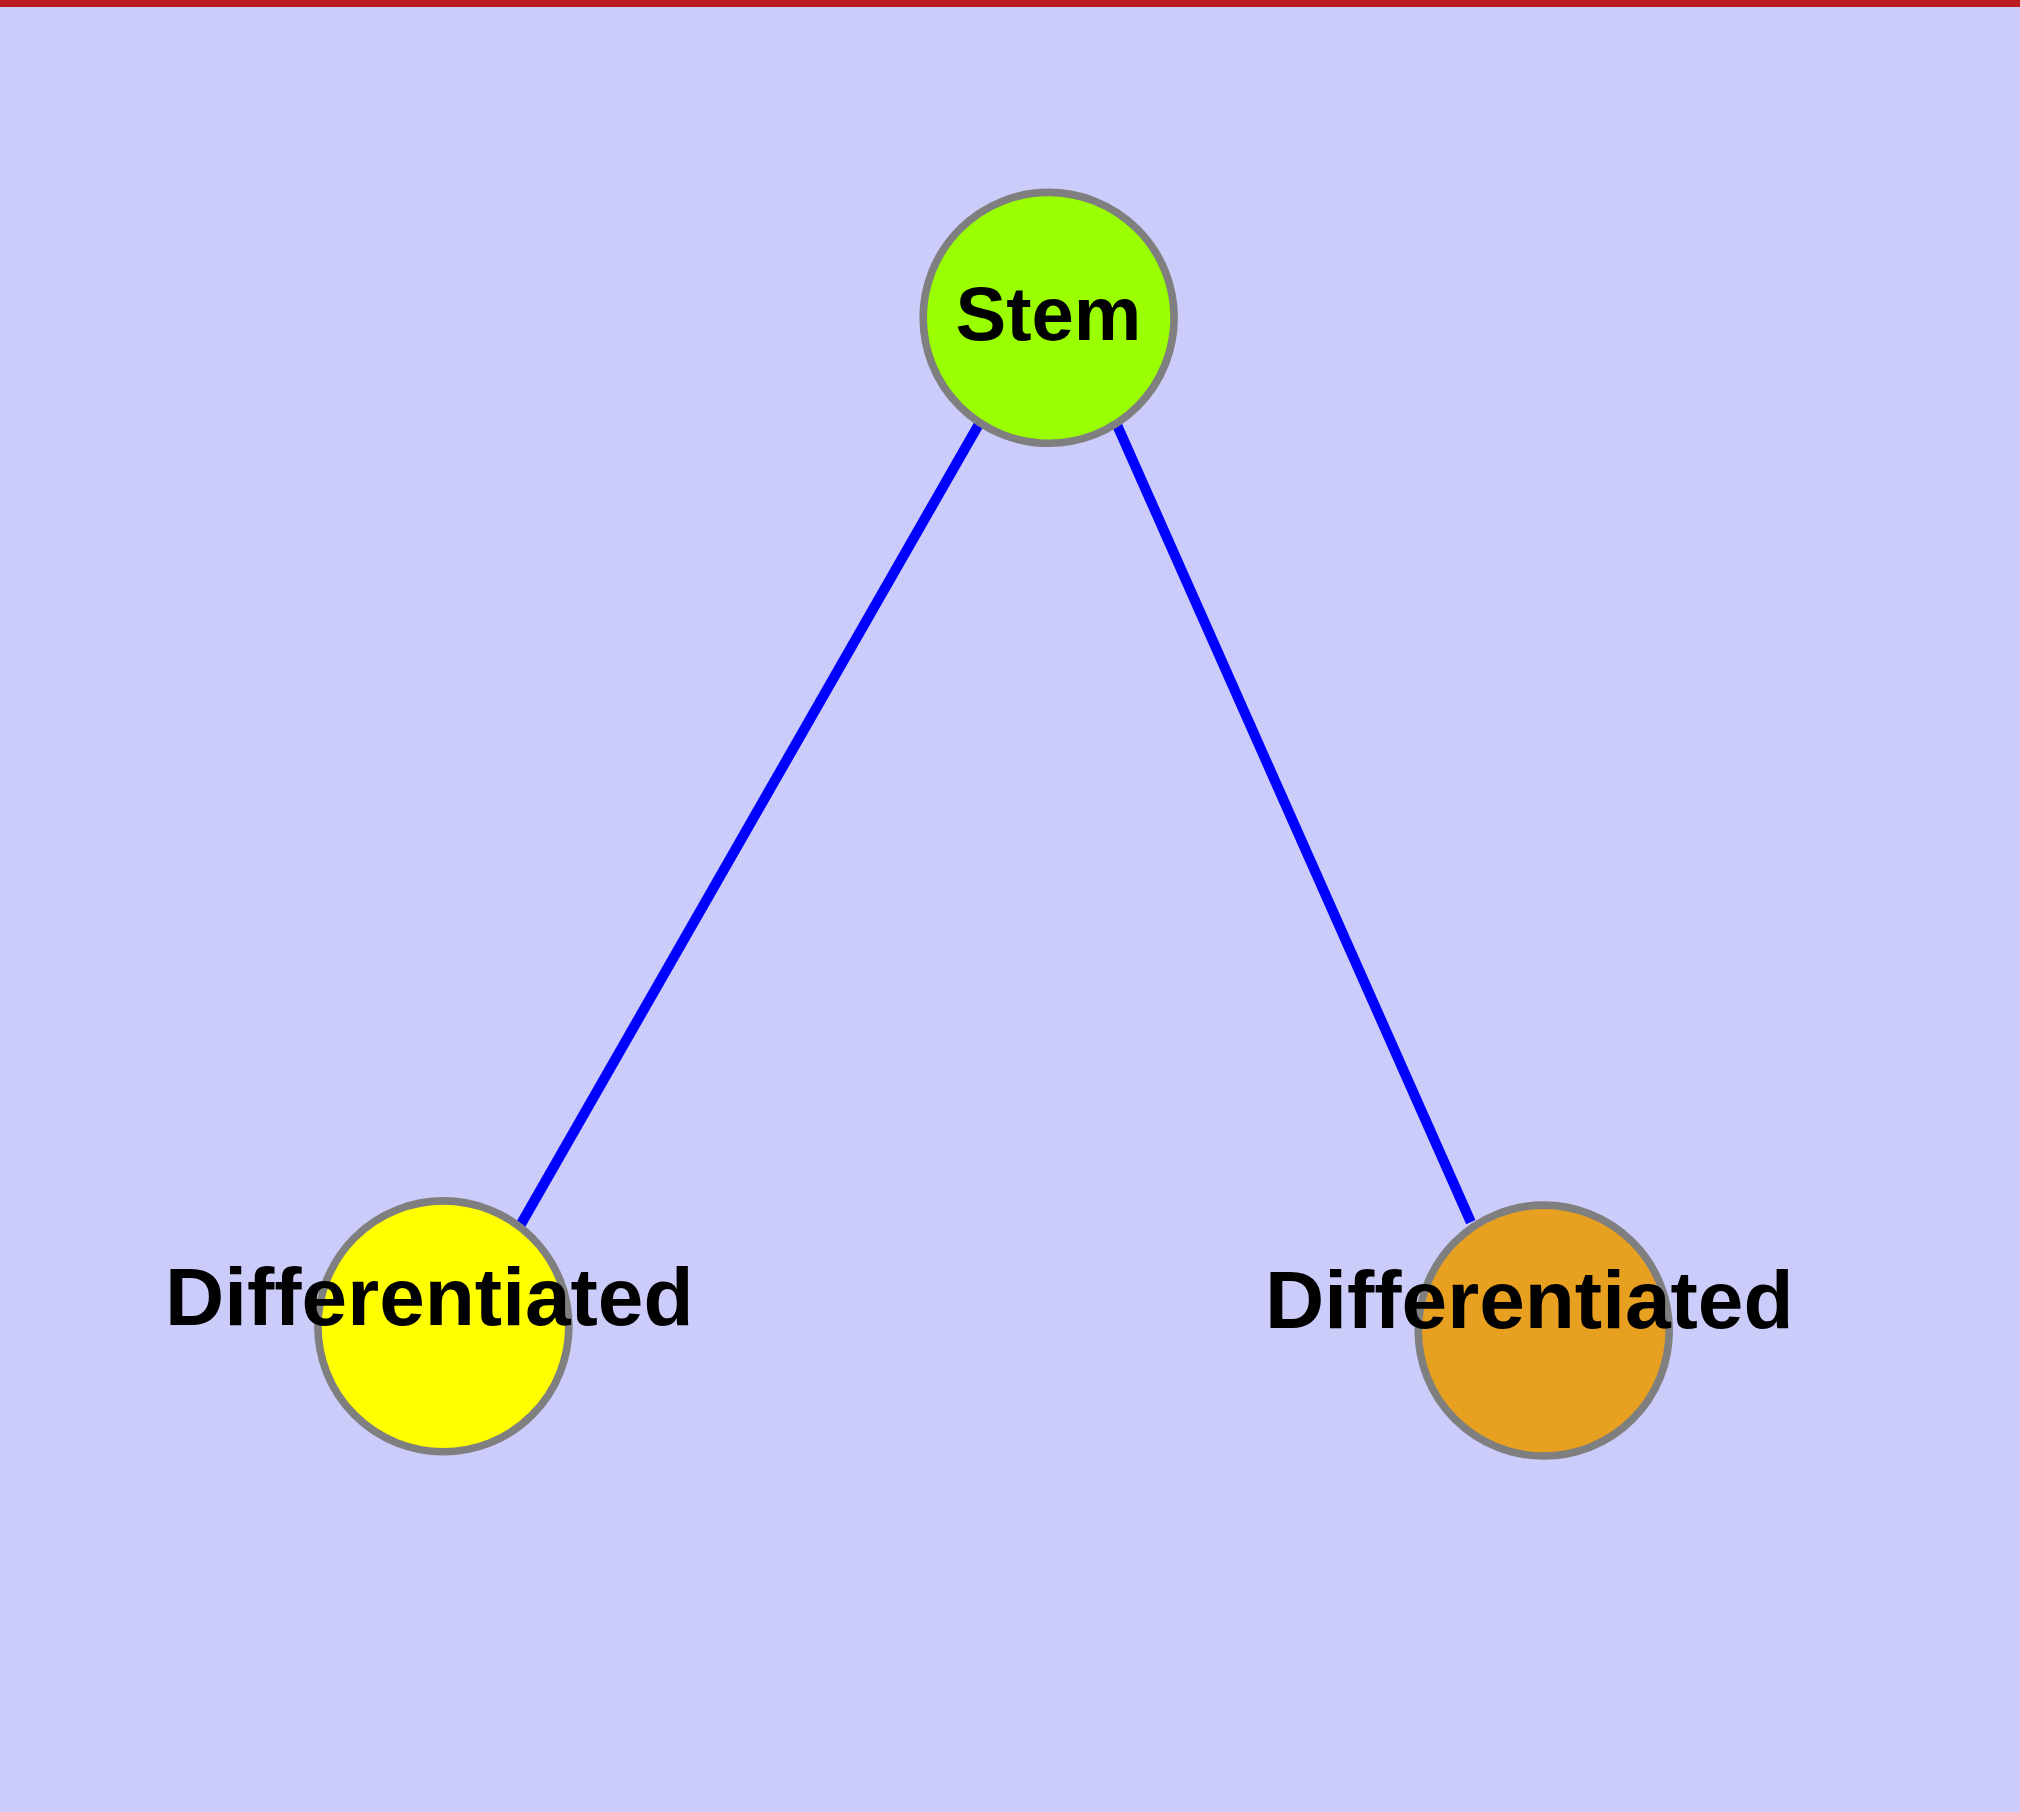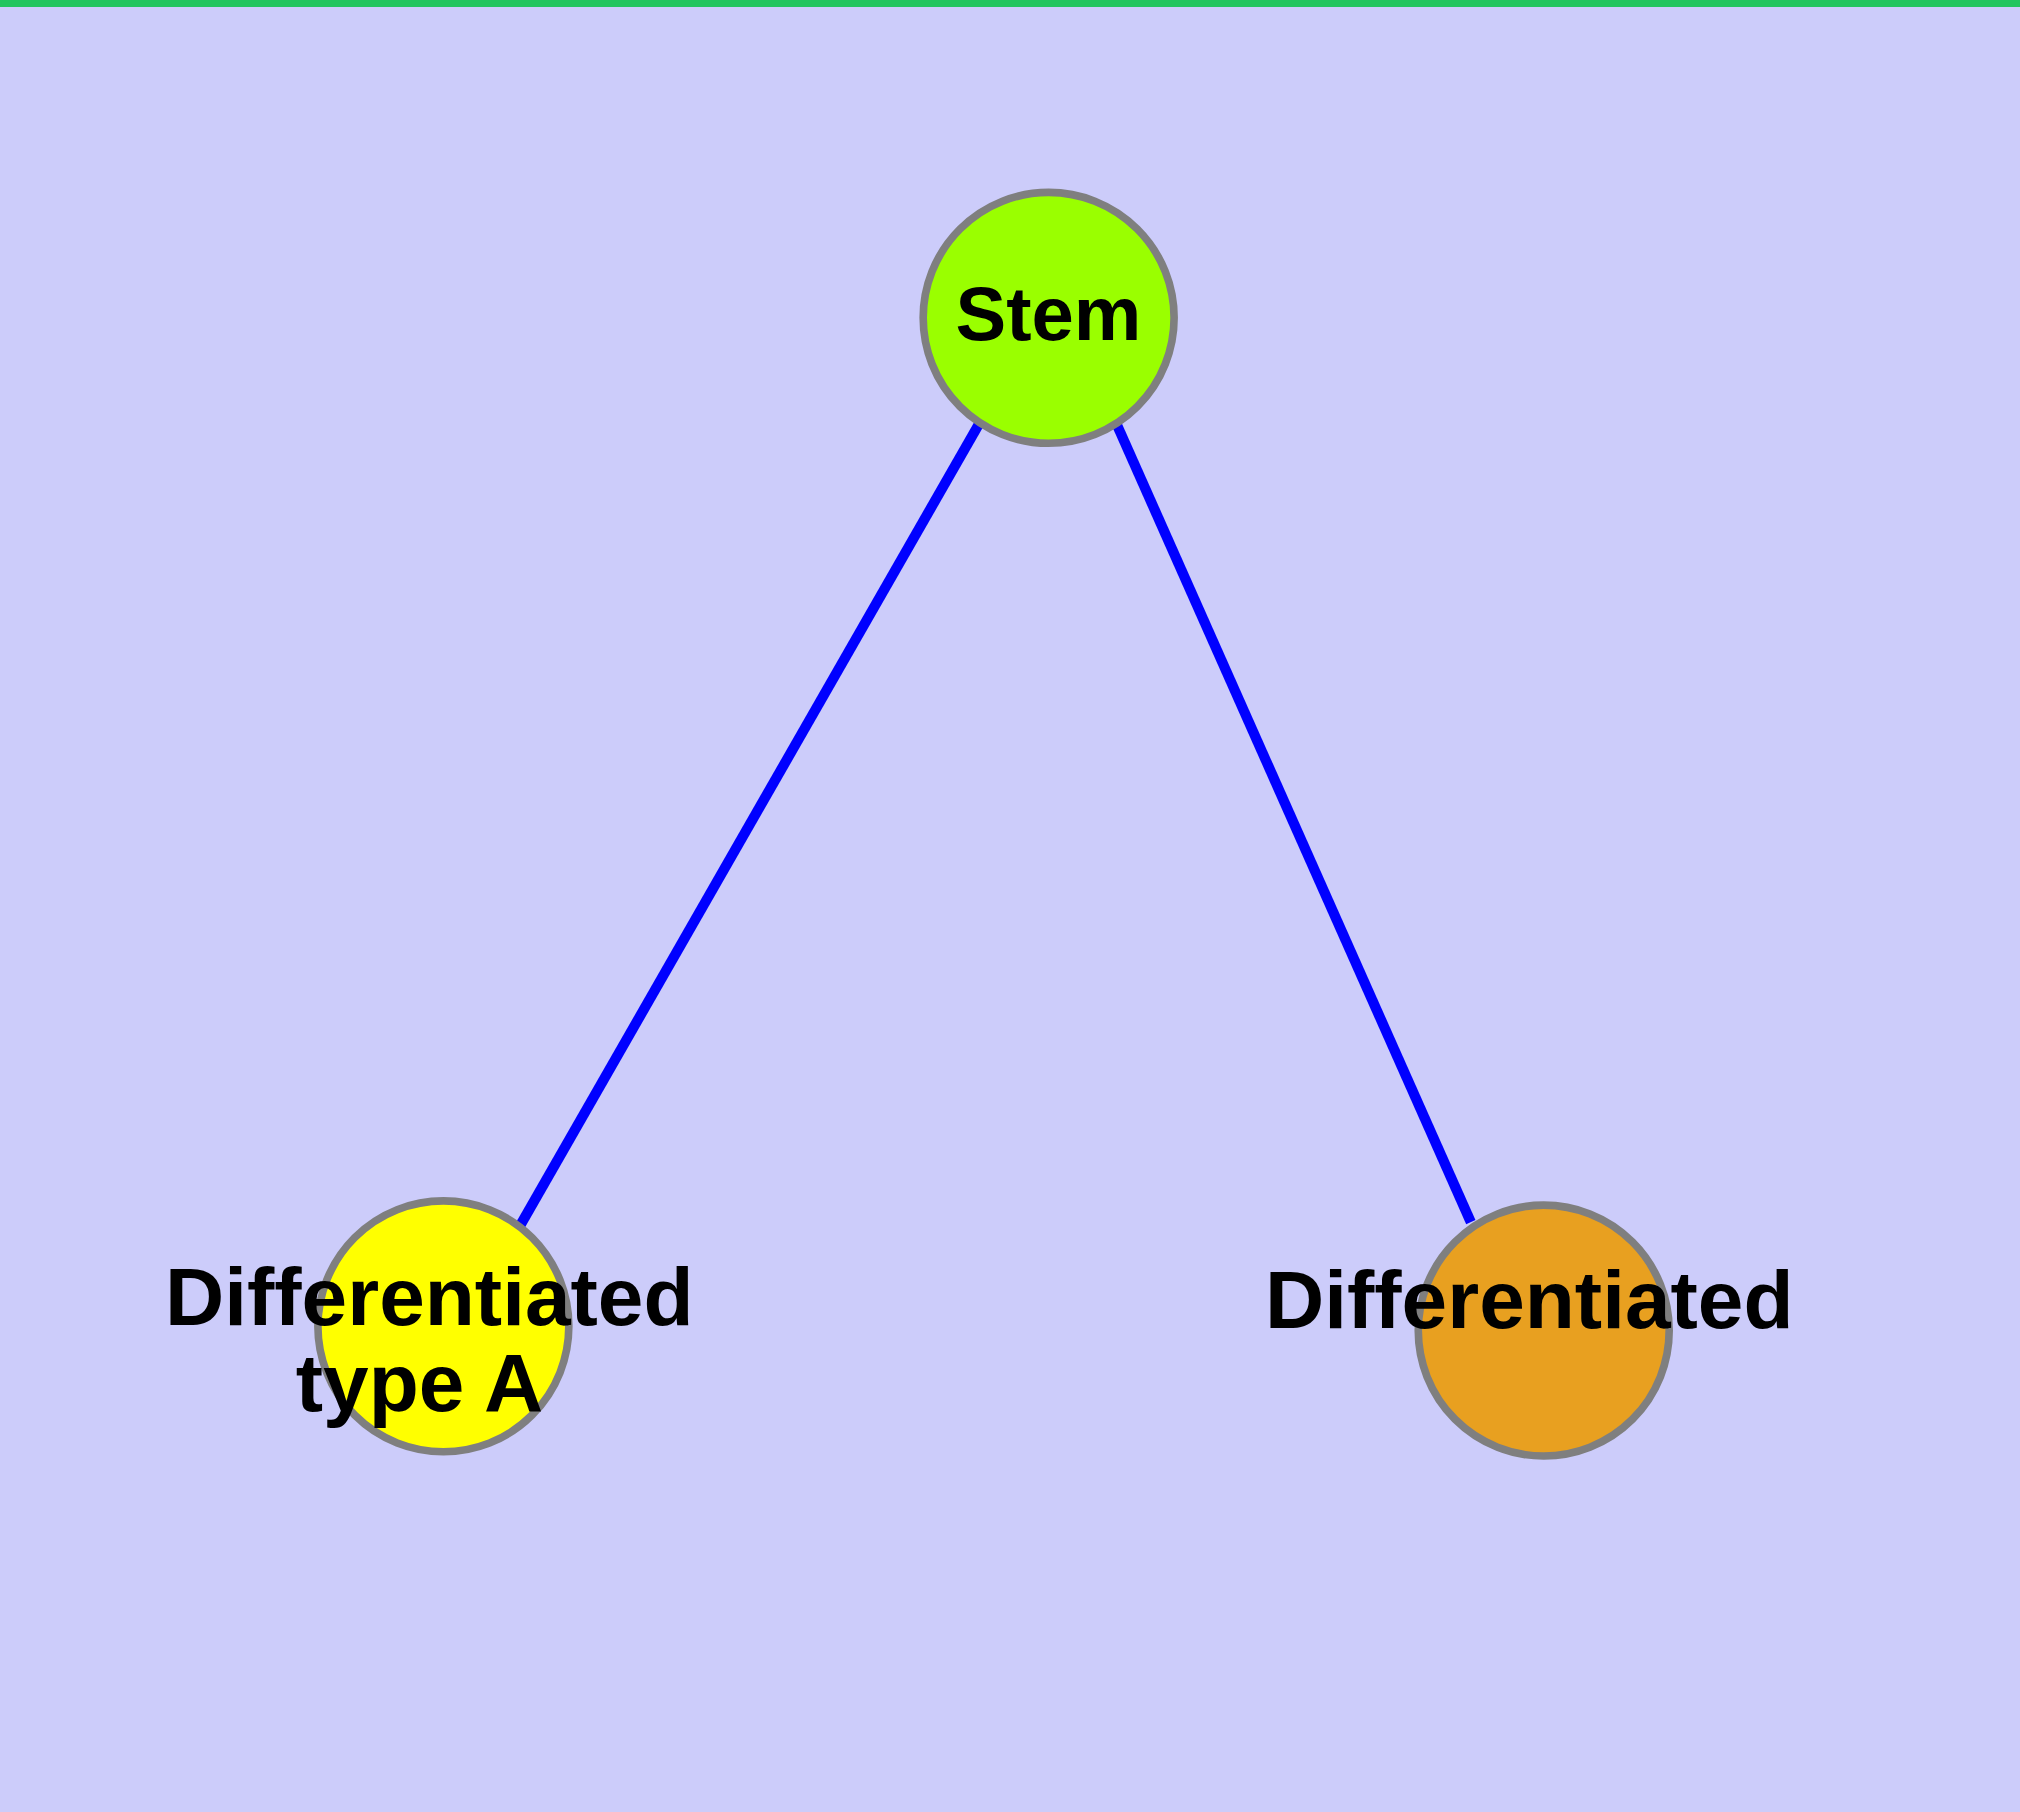--- a/index.html
+++ b/index.html
@@ -55,38 +55,38 @@
   #label-diffB {
     font-size: 82px;
     left: 1265px;
     top: 1257px;
     width: 509px;
   }
 </style>
 </head>
 <body>
 
-<div id="stage" style="background: #22c55e;">
+<div id="stage" style="background: #b91c1c;">
 
   <div id="canvas-bg" style="background: rgb(204, 204, 250);"></div>
 
   <svg id="graph-svg" viewBox="0 0 2384 2138" preserveAspectRatio="none">
 
     <g>
       <line x1="1155" y1="500" x2="613" y2="1447" stroke="#0000ff" stroke-width="12" stroke-linecap="butt"></line>
       <line x1="1317" y1="500" x2="1735" y2="1442" stroke="#0000ff" stroke-width="12" stroke-linecap="butt"></line>
     </g>
 
     <g>
       <circle cx="1237" cy="375" r="148" fill="#9aff00" stroke="#7f7f7f" stroke-width="9"></circle>
       <circle cx="523" cy="1565" r="148" fill="#ffff00" stroke="#7f7f7f" stroke-width="9"></circle>
       <circle cx="1821" cy="1570" r="148" fill="#e8a020" stroke="#7f7f7f" stroke-width="9"></circle>
     </g>
   </svg>
 
   <div class="node-label" id="label-stem" style="font-size: 76px;">Stem</div>
 
-  <div class="node-label" id="label-diffA" style="font-size: 82px;"><span>Differentiated</span><br><span>type A</span></div>
+  <div class="node-label" id="label-diffA" style="font-size: 82px;"><span>Differentiated</span><br></div>
 
   <div class="node-label" id="label-diffB" style="font-size: 82px;"><span>Differentiated</span><br></div>
 
 </div>
 
 
 </body></html>

